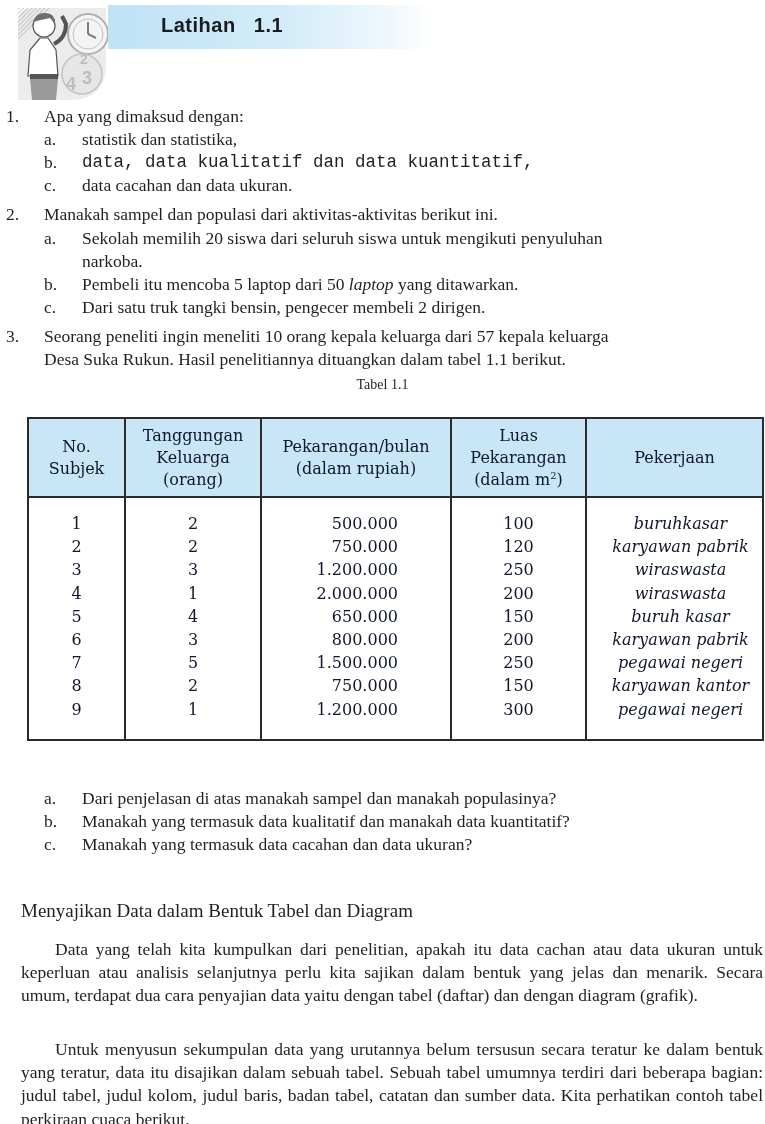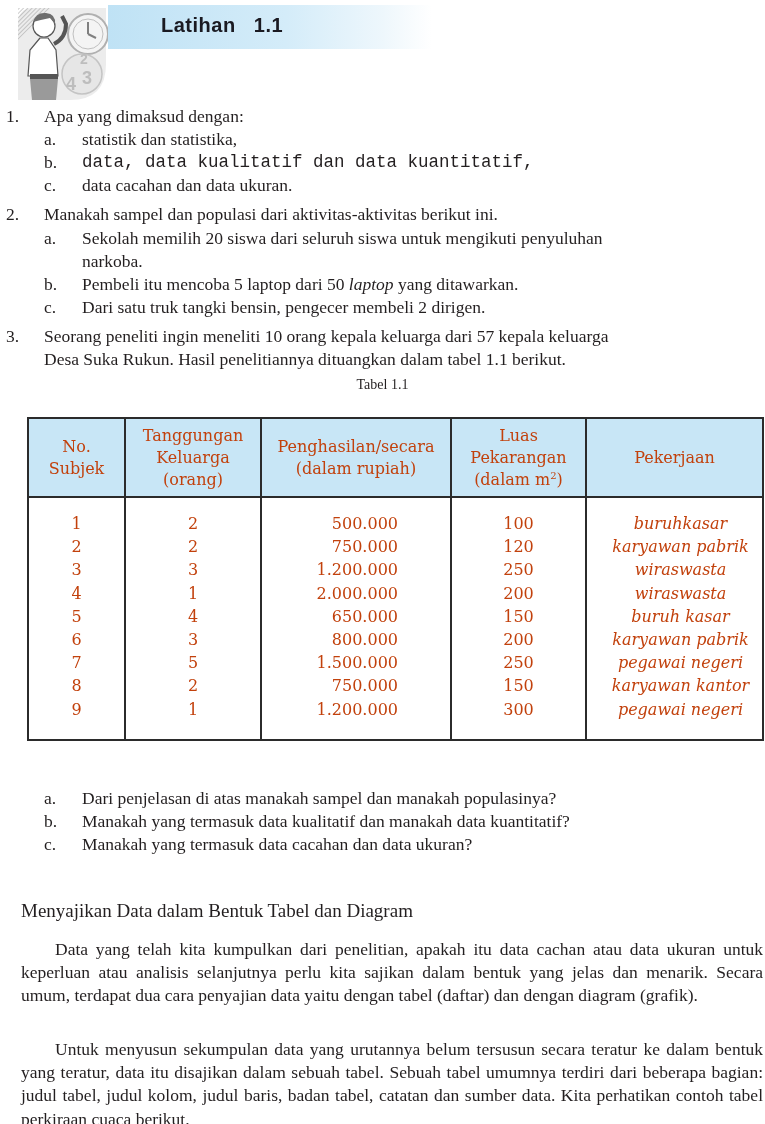--- a/index.html
+++ b/index.html
@@ -67,21 +67,21 @@
     }
     
     .data-table {
       position: absolute;
       left: 27px;
       top: 417px;
       width: 737px;
       border-collapse: collapse;
       font-family: "DejaVu Serif", "Liberation Serif", serif;
       font-size: 16px;
-      color: #c2410c;
+      color: #0f172a;
     }
     .data-table th, .data-table td {
       border-left: 2px solid #2b2b2b;
       border-right: 2px solid #2b2b2b;
       padding: 0;
       vertical-align: middle;
     }
     .data-table thead th {
       background: #c8e6f6;
       font-weight: normal;
@@ -190,21 +190,21 @@
       <th class="c-no">
         <span>No.</span><br>
         <span>Subjek</span>
       </th>
       <th class="c-dep">
         <span>Tanggungan</span><br>
         <span>Keluarga</span><br>
         <span>(orang)</span>
       </th>
       <th style="width:188px; text-align:center;">
-        <span>Penghasilan/secara</span><br>
+        <span>Pekarangan/bulan</span><br>
         <span>(dalam rupiah)</span>
       </th>
       <th class="c-area">
         <span>Luas</span><br>
         <span>Pekarangan</span><br>
         <span><span>(dalam m</span><sup>2</sup><span>)</span></span>
       </th>
       <th style="text-align:center;">
         <span>Pekerjaan</span>
       </th>

